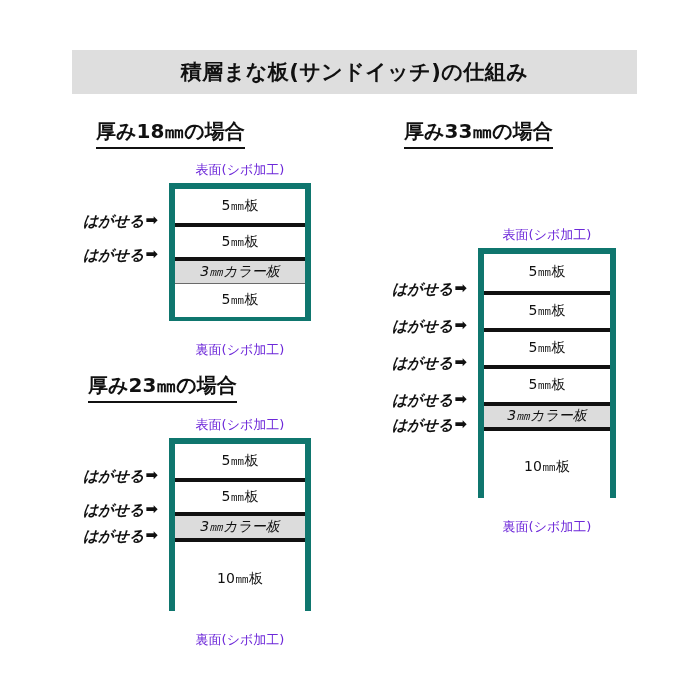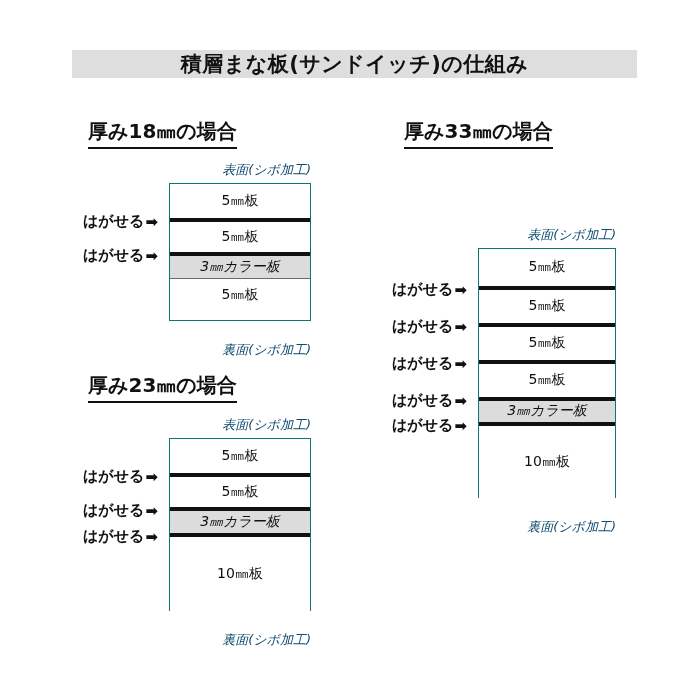--- a/index.html
+++ b/index.html
@@ -15,21 +15,21 @@
     position: relative;
     overflow: hidden;
   }
 
   
   .title-band {
     position: absolute;
     left: 72px;
     top: 50px;
     width: 565px;
-    height: 28px;
+    height: 44px;
     background: #dedede;
     display: flex;
     align-items: center;
     justify-content: center;
   }
   .title-text {
     font-size: 21px;
     font-weight: 700;
     letter-spacing: 0.5px;
     color: #111111;
@@ -39,21 +39,21 @@
   
   .section-heading {
     position: absolute;
     font-size: 20px;
     font-weight: 700;
     color: #111111;
     white-space: nowrap;
     border-bottom: 2px solid #111111;
     padding-bottom: 2px;
   }
-  #heading-18 { left: 88px;  top: 118px; }
+  #heading-18 { left: 96px;  top: 118px; }
   #heading-23 { left: 88px;  top: 372px; }
   #heading-33 { left: 404px; top: 118px; }
 
   
   .note {
     position: absolute;
     left: 396px;
     top: 168px;
     font-size: 17px;
     line-height: 1.45;
@@ -63,31 +63,30 @@
   .note-line-2 { padding-left: 16px; display: block; }
 
   
   .stack-wrap { position: absolute; }
   #stack-18 { left: 169px; top: 160px; width: 142px; }
   #stack-23 { left: 169px; top: 415px; width: 142px; }
   #stack-33 { left: 478px; top: 225px; width: 138px; }
 
   .face-label {
     font-size: 13px;
-    color: #0c4a6e;
-    text-align: right;
+    color: #6d28d9;
+    text-align: center;
     white-space: nowrap;
     line-height: 1.6;
-    font-style: italic;
   }
   .face-label.top    { margin-bottom: 2px; }
   .face-label.bottom { margin-top: 19px; }
 
   .stack-box {
-    border: 1px solid #0f766e;
+    border: 6px solid #0f766e;
     background: #ffffff;
     box-sizing: border-box;
   }
 
   .layer {
     position: relative;
     box-sizing: border-box;
     display: flex;
     align-items: center;
     justify-content: center;
@@ -102,26 +101,27 @@
   .layer.seam-above { border-top: 4px solid #111111; }
   .layer.color {
     background: #dcdcdc;
     font-style: italic;
   }
 
   
   .peel {
     position: absolute;
     display: flex;
-    align-items: center;
+    align-items: flex-start;
     font-size: 15px;
     font-weight: 700;
     color: #111111;
     white-space: nowrap;
     transform: translateY(-50%);
+    font-style: italic;
   }
   .peel .peel-label { letter-spacing: 0px; }
   .peel .peel-arrow {
     font-size: 15px;
     line-height: 1;
     margin-left: 1px;
     transform: translateY(1px);
   }
 </style>
 </head>

